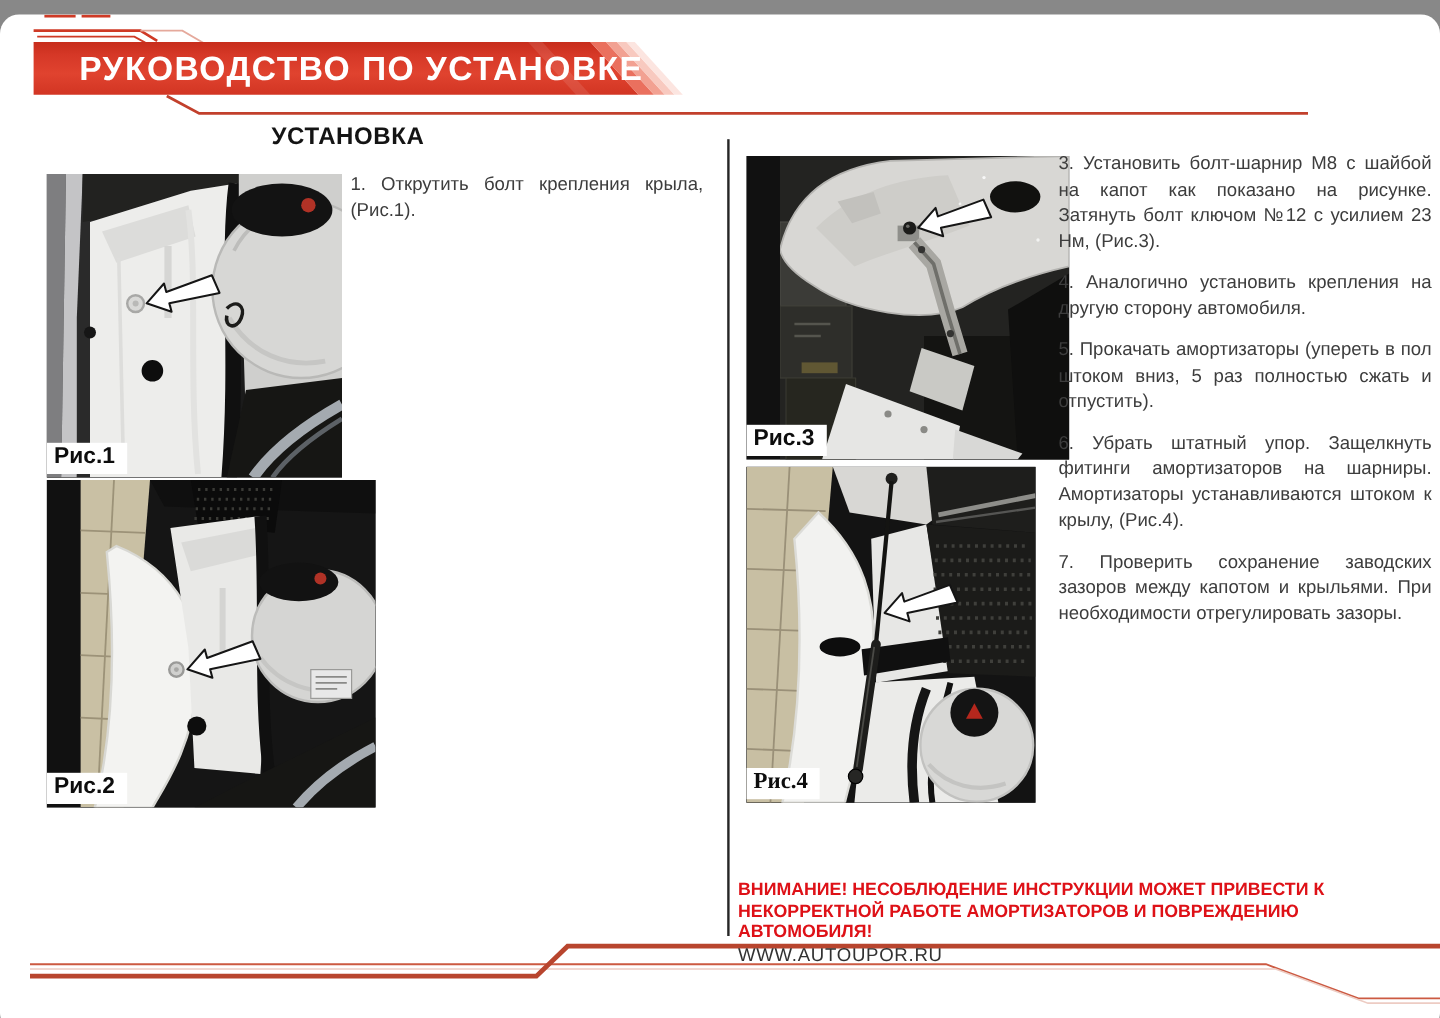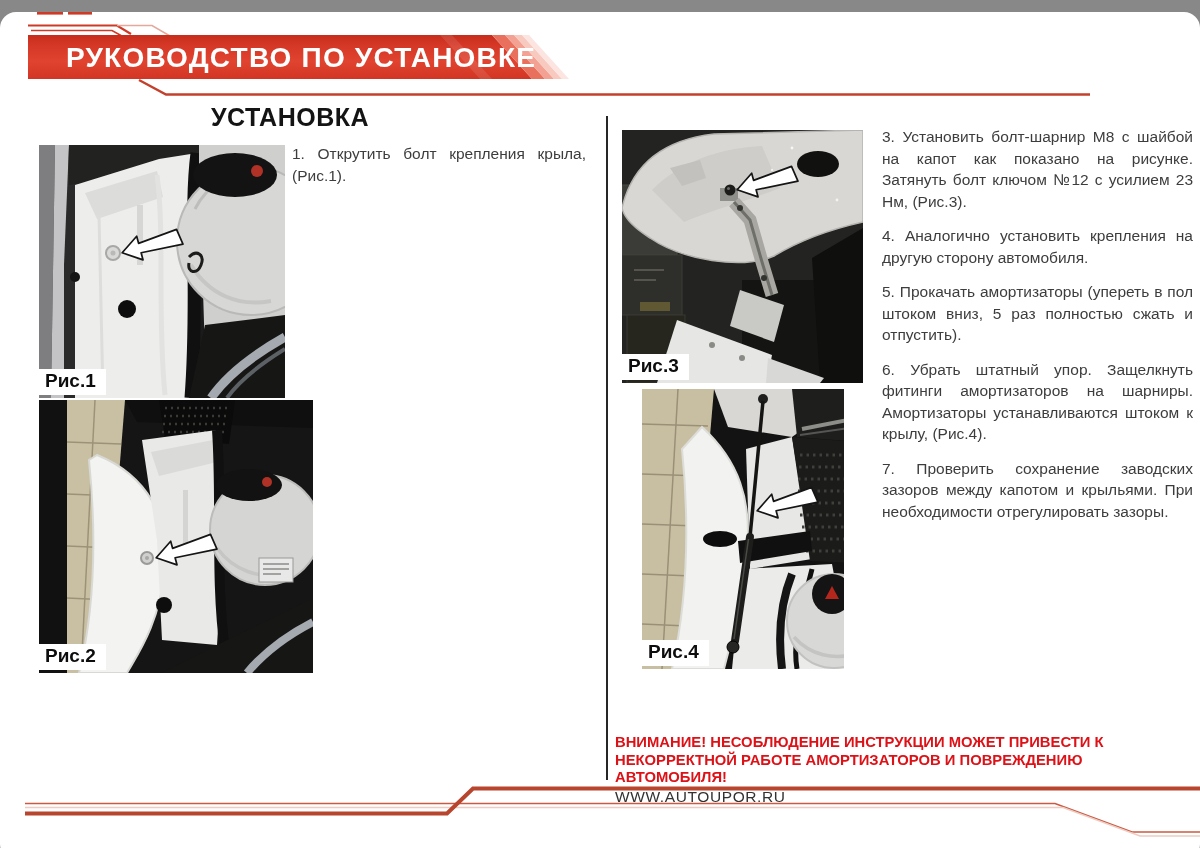--- a/index.html
+++ b/index.html
@@ -1,20 +1,20 @@
 <!DOCTYPE html>
 <html><head>
 <meta charset="utf-8">
 <style>
   html,body{margin:0;padding:0;background:#888;}
   .page{position:relative;width:1200px;height:848px;margin:12px auto;background:#ffffff;overflow:hidden;
         font-family:"Liberation Sans","DejaVu Sans",sans-serif;color:#3d3d3d;border-radius:16px;}
   .abs{position:absolute;}
   .banner-title{left:66px;top:30px;font-size:28px;font-weight:bold;color:#ffffff;letter-spacing:1.2px;white-space:nowrap;}
-  .section-title{left:0;top:91px;width:580px;text-align:center;font-size:25px;font-weight:bold;color:#141414;letter-spacing:.5px;}
+  .section-title{left:0;top:91px;width:580px;text-align:center;font-size:20px;font-weight:bold;color:#141414;letter-spacing:.5px;}
   .step{font-size:15.5px;line-height:21.5px;text-align:justify;color:#3d3d3d;}
   .steps-right{left:882px;top:114px;width:311px;}
   .steps-right p{margin:0 0 13px 0;}
   .divider{left:606px;top:104px;width:1.5px;height:664px;background:#262626;}
   .figure{overflow:hidden;background:#111;}
   .figure svg{display:block;}
   .fig-label{position:absolute;left:0;bottom:3px;background:#ffffff;padding:0 10px 2px 6px;
              font-size:19px;line-height:24px;font-weight:bold;color:#0d0d0d;}
   .warning{left:615px;top:722px;width:580px;text-align:left;color:#de1117;font-weight:bold;
            font-size:14.8px;line-height:17.5px;white-space:pre-line;}
@@ -116,21 +116,21 @@
       <circle cx="80" cy="158" r="2" fill="#a8a8a6"></circle>
       <g transform="translate(86,146) rotate(-15) scale(1.22)">
         <polygon points="0,10 15,0 15,6 48,3 50,16 15,14 15,20" fill="#ffffff" stroke="#151515" stroke-width="1.4" stroke-linejoin="round"></polygon>
       </g>
     </svg>
     <div class="fig-label">Рис.2</div>
   </div>
 
   <div class="abs step" style="left:292px;top:131px;width:294px;">1. Открутить болт крепления крыла, (Рис.1).</div>
 
-  <div class="abs figure" style="left:622px;top:118px;width:241px;height:253px;">
+  <div class="abs figure" style="left:622px;top:118px;width:241px;height:253px;padding-left:28px;">
     <svg width="241" height="253" viewBox="0 0 241 253">
       <rect width="241" height="253" fill="#232321"></rect>
       <rect x="0" y="55" width="55" height="70" fill="#3b3b37" stroke="#4a4a44"></rect>
       <rect x="0" y="125" width="60" height="60" fill="#2e2e2a" stroke="#3c3c36"></rect>
       <rect x="5" y="185" width="58" height="68" fill="#26261f" stroke="#383830"></rect>
       <rect x="18" y="172" width="30" height="9" fill="#8a7a3a" opacity="0.55"></rect>
       <path d="M10,70 h30 M10,80 h24 M12,140 h30 M12,150 h22" stroke="#55554e" stroke-width="2"></path>
       <rect x="120" y="150" width="121" height="103" fill="#141412"></rect>
       <polygon points="190,128 241,98 241,253 198,253" fill="#0f0f0e"></polygon>
       <path d="M0,78 C10,35 40,10 92,4 L241,0 L241,92 C205,100 175,112 152,126 C120,140 60,130 28,108 C12,98 2,88 0,78 Z" fill="#d8d7d4" stroke="#b5b4b1" stroke-width="1.5"></path>
@@ -152,21 +152,21 @@
       <polygon points="146,228 202,248 198,253 144,253" fill="#d8d8d6"></polygon>
       <circle cx="90" cy="215" r="3" fill="#8a8a86"></circle>
       <circle cx="120" cy="228" r="3" fill="#8a8a86"></circle>
       <g transform="translate(112,48) rotate(-15) scale(1.22)">
         <polygon points="0,10 15,0 15,6 48,3 50,16 15,14 15,20" fill="#ffffff" stroke="#151515" stroke-width="1.4" stroke-linejoin="round"></polygon>
       </g>
     </svg>
     <div class="fig-label">Рис.3</div>
   </div>
 
-  <div class="abs figure" style="left:642px;top:377px;width:202px;height:280px;">
+  <div class="abs figure" style="left:622px;top:377px;width:241px;height:280px;font-family:Liberation Serif, serif;">
     <svg width="241" height="280" viewBox="0 0 241 280">
       <rect width="241" height="280" fill="#131313"></rect>
       <polygon points="0,0 72,0 48,280 0,280" fill="#c8bfa3"></polygon>
       <path d="M0,35 L66,37 M0,85 L60,87 M0,135 L55,137 M0,185 L50,187 M0,235 L45,237" stroke="#9a9078" stroke-width="1.5"></path>
       <path d="M36,0 L20,280" stroke="#9a9078" stroke-width="1.5"></path>
       <polygon points="72,0 200,0 192,18 150,48 86,38" fill="#d8d7d4"></polygon>
       <polygon points="150,0 241,0 241,55 155,48" fill="#1e1e1c"></polygon>
       <path d="M160,40 L241,24" stroke="#8d8d89" stroke-width="4"></path>
       <path d="M158,46 L241,34" stroke="#555553" stroke-width="2"></path>
       <path d="M60,38 C95,70 112,110 104,170 C98,225 88,255 82,280 L30,280 C48,200 46,120 40,60 Z" fill="#f2f2f0" stroke="#dcdcd8" stroke-width="2"></path>

